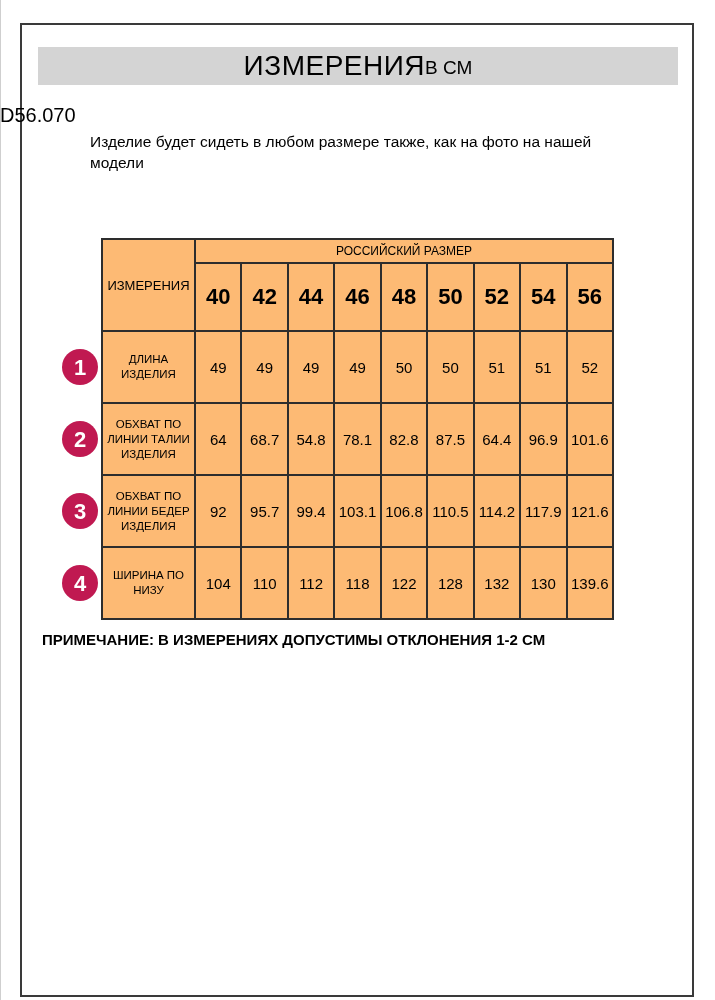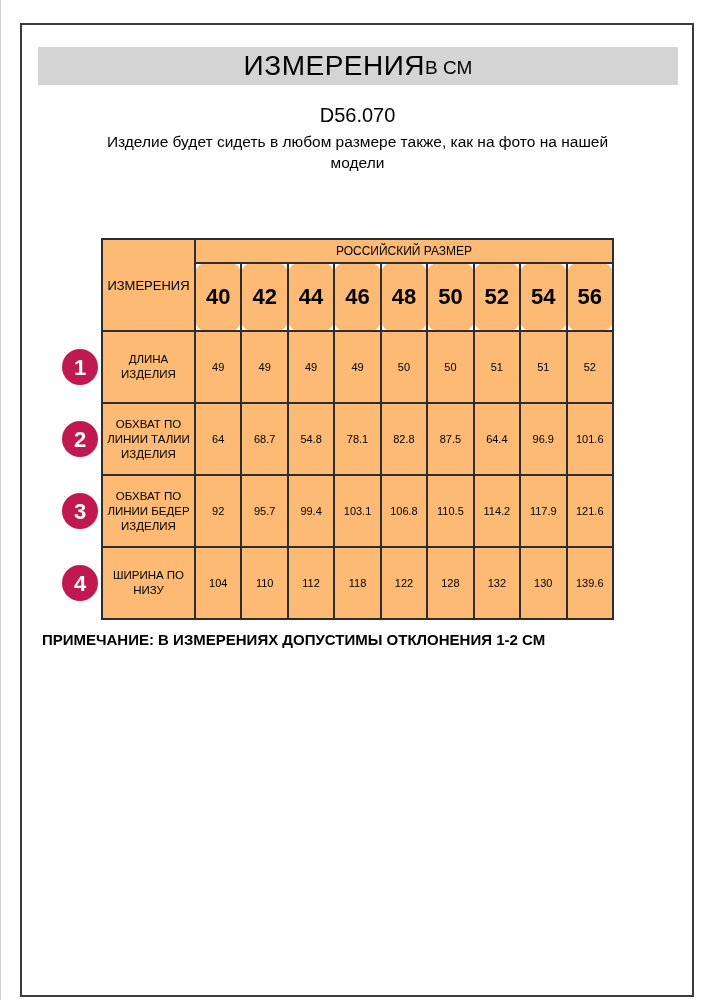--- a/index.html
+++ b/index.html
@@ -57,29 +57,27 @@
     font-size: 19px;
     font-weight: 400;
     position: relative;
     top: 2px;
   }
 
   .article-code {
     position: absolute;
     left: 0; top: 104px;
     width: 715px;
-    text-align: center;
     font-size: 20px;
   }
 
   .description {
     position: absolute;
     left: 90px; top: 131px;
     width: 535px;
-    text-align: center;
     font-size: 15.5px;
     line-height: 21px;
   }
 
   table.size-table {
     position: absolute;
     left: 101px; top: 238px;
     width: 513px;
     border-collapse: collapse;
     table-layout: fixed;
@@ -98,30 +96,29 @@
   }
   .group-header-cell {
     height: 22px;
     font-size: 12px;
     font-weight: 400;
   }
   tr.sizes-row { height: 68px; }
   .size-cell {
     font-size: 22px;
     font-weight: 700;
-    border-radius: 11px;
   }
   tr.data-row { height: 72px; }
   .label-cell {
     position: relative;
     font-size: 11.5px;
     line-height: 15px;
     padding: 2px 3px;
   }
-  .value-cell { font-size: 11px; }
+  .value-cell { font-size: 15px; }
 
   .badge {
     position: absolute;
     left: -41px;
     top: 50%;
     transform: translateY(-50%);
     width: 36px; height: 36px;
     border-radius: 50%;
     background: var(--accent, #c01951);
     color: #fff;

